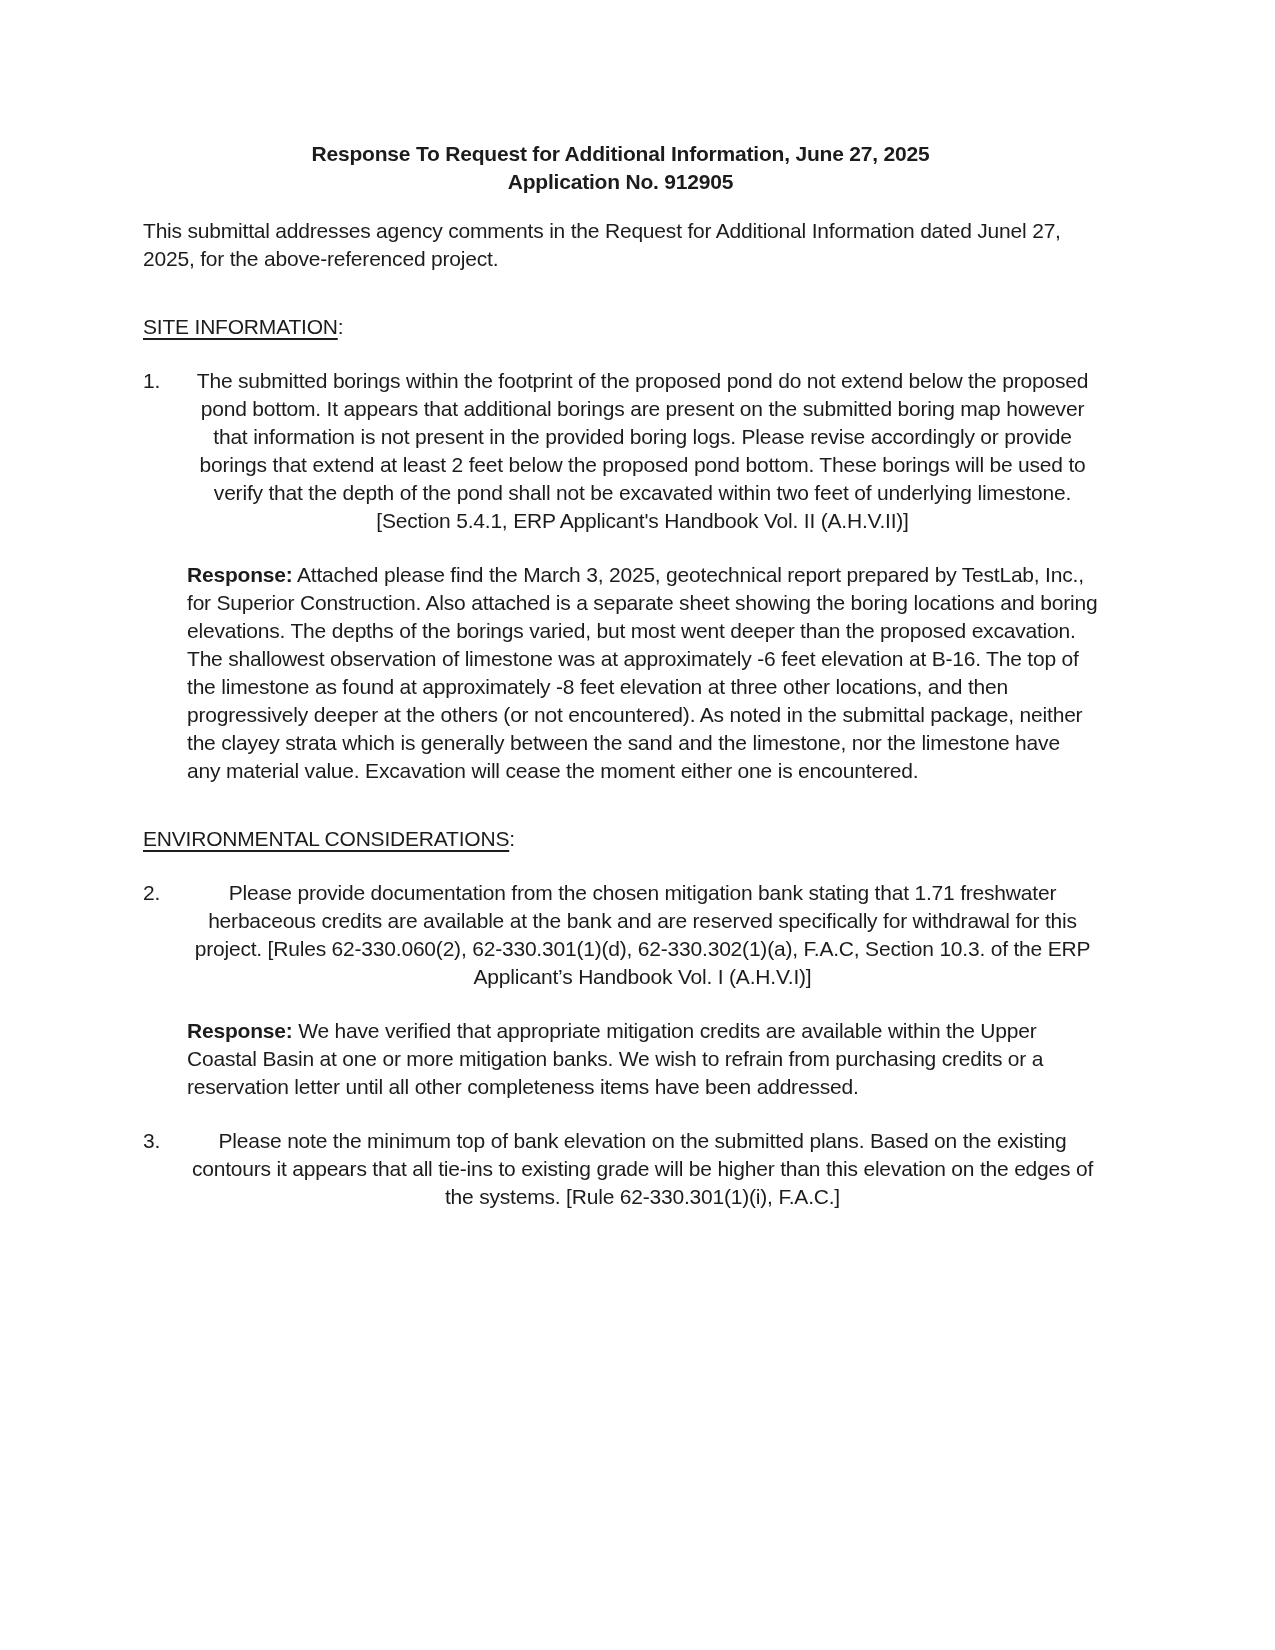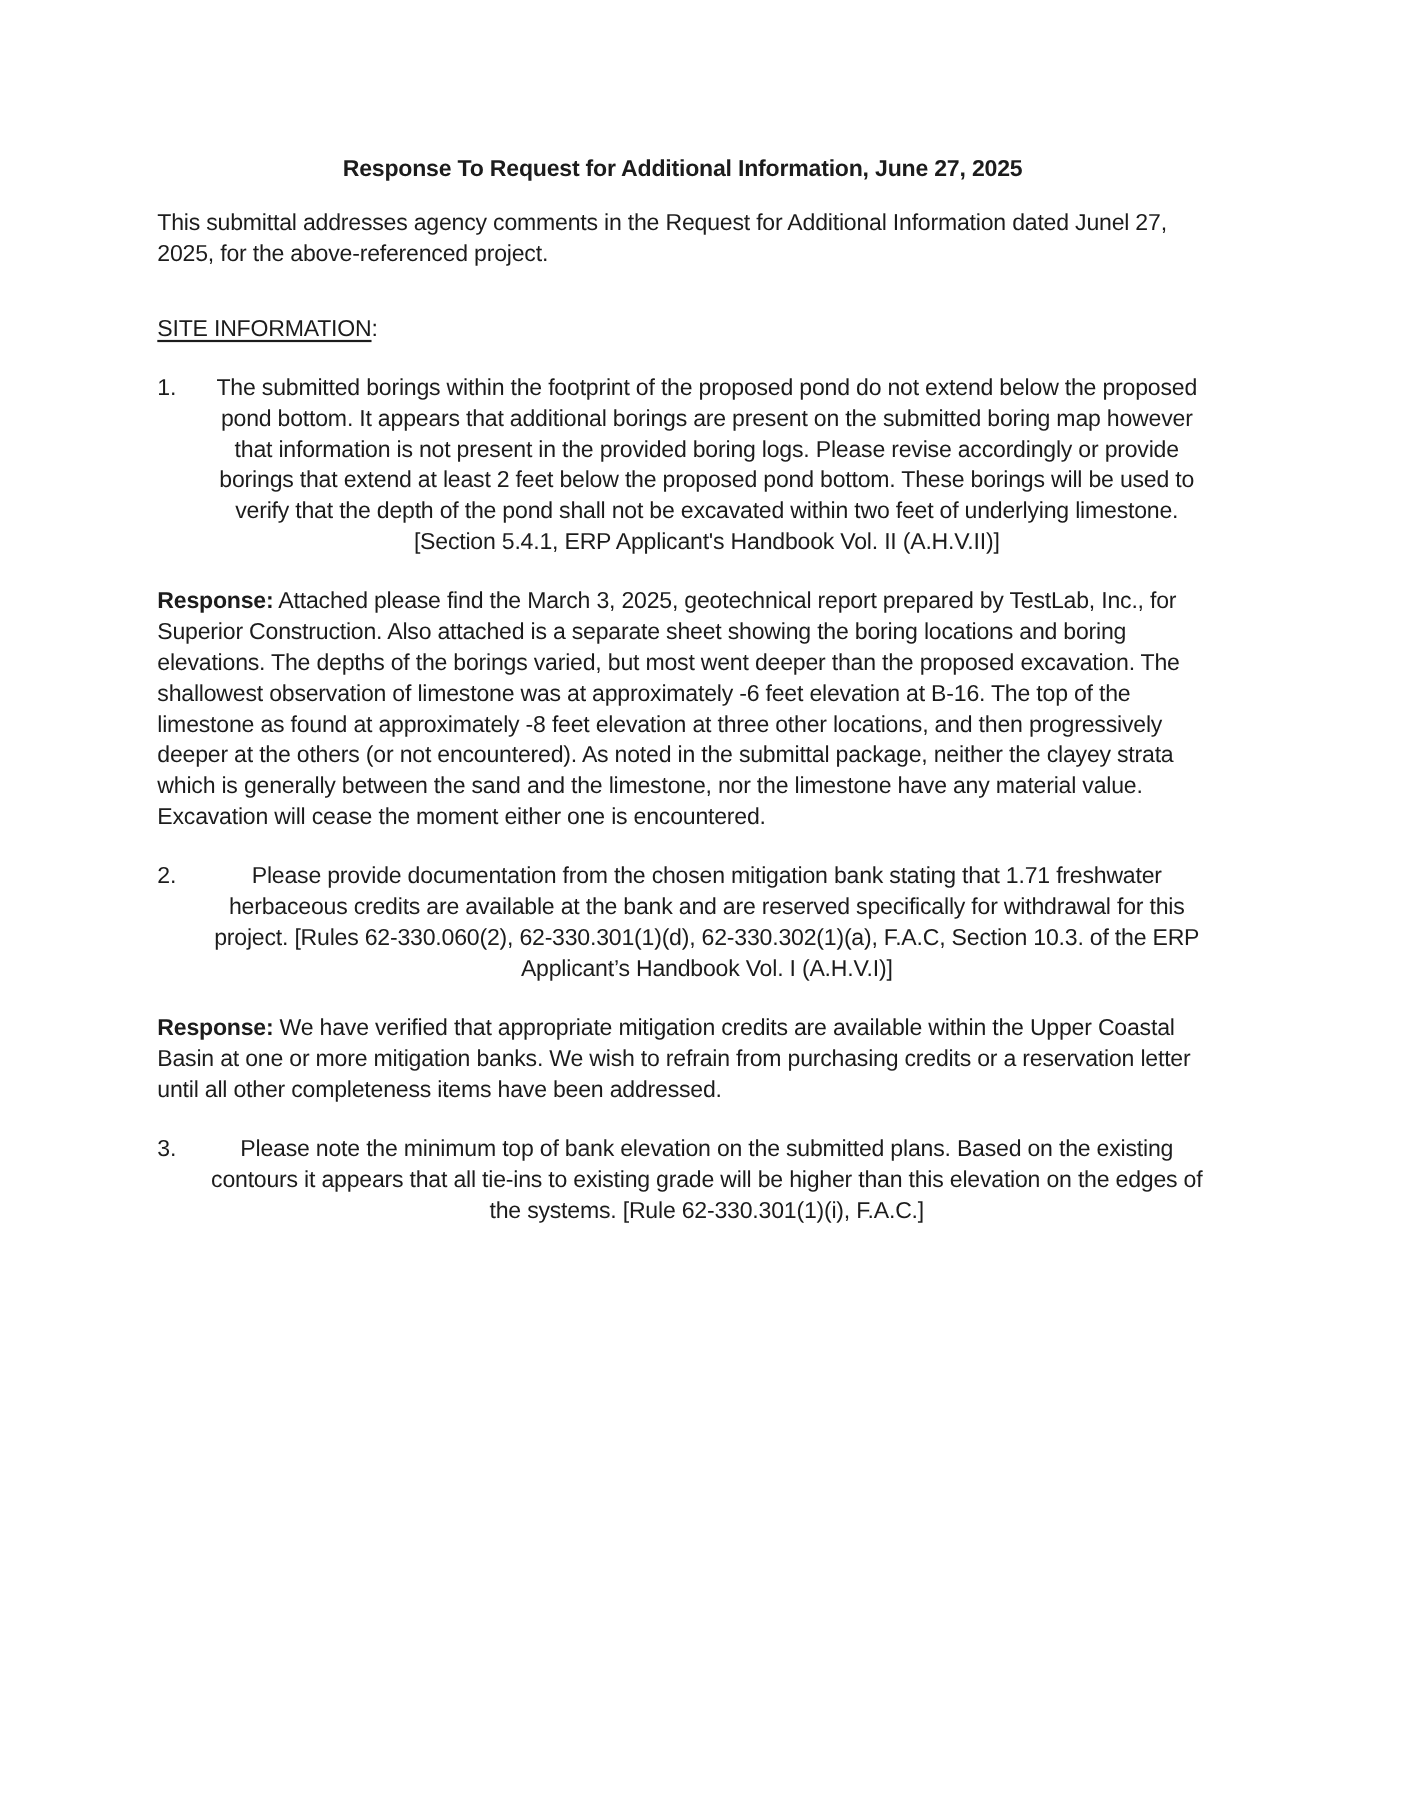--- a/index.html
+++ b/index.html
@@ -39,51 +39,56 @@
     margin-top: 26px;
   }
   .item-number {
     flex: 0 0 44px;
   }
   .item-text {
     flex: 1 1 auto;
     text-align: center;
   }
   .response {
+    margin-left: 44px;
     margin-top: 26px;
   }
   .response-label {
     font-weight: bold;
   }
 </style>
 </head>
 <body>
 
 <div class="page">
 
   <div class="title-block">
     <div>Response To Request for Additional Information, June 27, 2025</div>
+    <div>Application No. 912905</div>
   </div>
 
   <p class="intro">This submittal addresses agency comments in the Request for Additional Information dated Junel 27, 2025, for the above-referenced project.</p>
 
   <div class="section-heading">
     <span class="heading-text">SITE INFORMATION</span><span>:</span>
   </div>
 
   <div class="numbered-item">
     <span class="item-number">1.</span>
     <span class="item-text">The submitted borings within the footprint of the proposed pond do not extend below the proposed pond bottom. It appears that additional borings are present on the submitted boring map however that information is not present in the provided boring logs. Please revise accordingly or provide borings that extend at least 2 feet below the proposed pond bottom. These borings will be used to verify that the depth of the pond shall not be excavated within two feet of underlying limestone. [Section 5.4.1, ERP Applicant's Handbook Vol. II (A.H.V.II)]</span>
   </div>
 
   <p class="response">
     <span class="response-label">Response:</span>
     <span>Attached please find the March 3, 2025, geotechnical report prepared by TestLab, Inc., for Superior Construction. Also attached is a separate sheet showing the boring locations and boring elevations. The depths of the borings varied, but most went deeper than the proposed excavation. The shallowest observation of limestone was at approximately -6 feet elevation at B-16. The top of the limestone as found at approximately -8 feet elevation at three other locations, and then progressively deeper at the others (or not encountered). As noted in the submittal package, neither the clayey strata which is generally between the sand and the limestone, nor the limestone have any material value. Excavation will cease the moment either one is encountered.</span>
   </p>
 
+  <div class="section-heading">
+    <span class="heading-text">ENVIRONMENTAL CONSIDERATIONS</span><span>:</span>
+  </div>
 
   <div class="numbered-item">
     <span class="item-number">2.</span>
     <span class="item-text">Please provide documentation from the chosen mitigation bank stating that 1.71 freshwater herbaceous credits are available at the bank and are reserved specifically for withdrawal for this project. [Rules 62-330.060(2), 62-330.301(1)(d), 62-330.302(1)(a), F.A.C, Section 10.3. of the ERP Applicant’s Handbook Vol. I (A.H.V.I)]</span>
   </div>
 
   <p class="response">
     <span class="response-label">Response:</span>
     <span>We have verified that appropriate mitigation credits are available within the Upper Coastal Basin at one or more mitigation banks. We wish to refrain from purchasing credits or a reservation letter until all other completeness items have been addressed.</span>
   </p>

